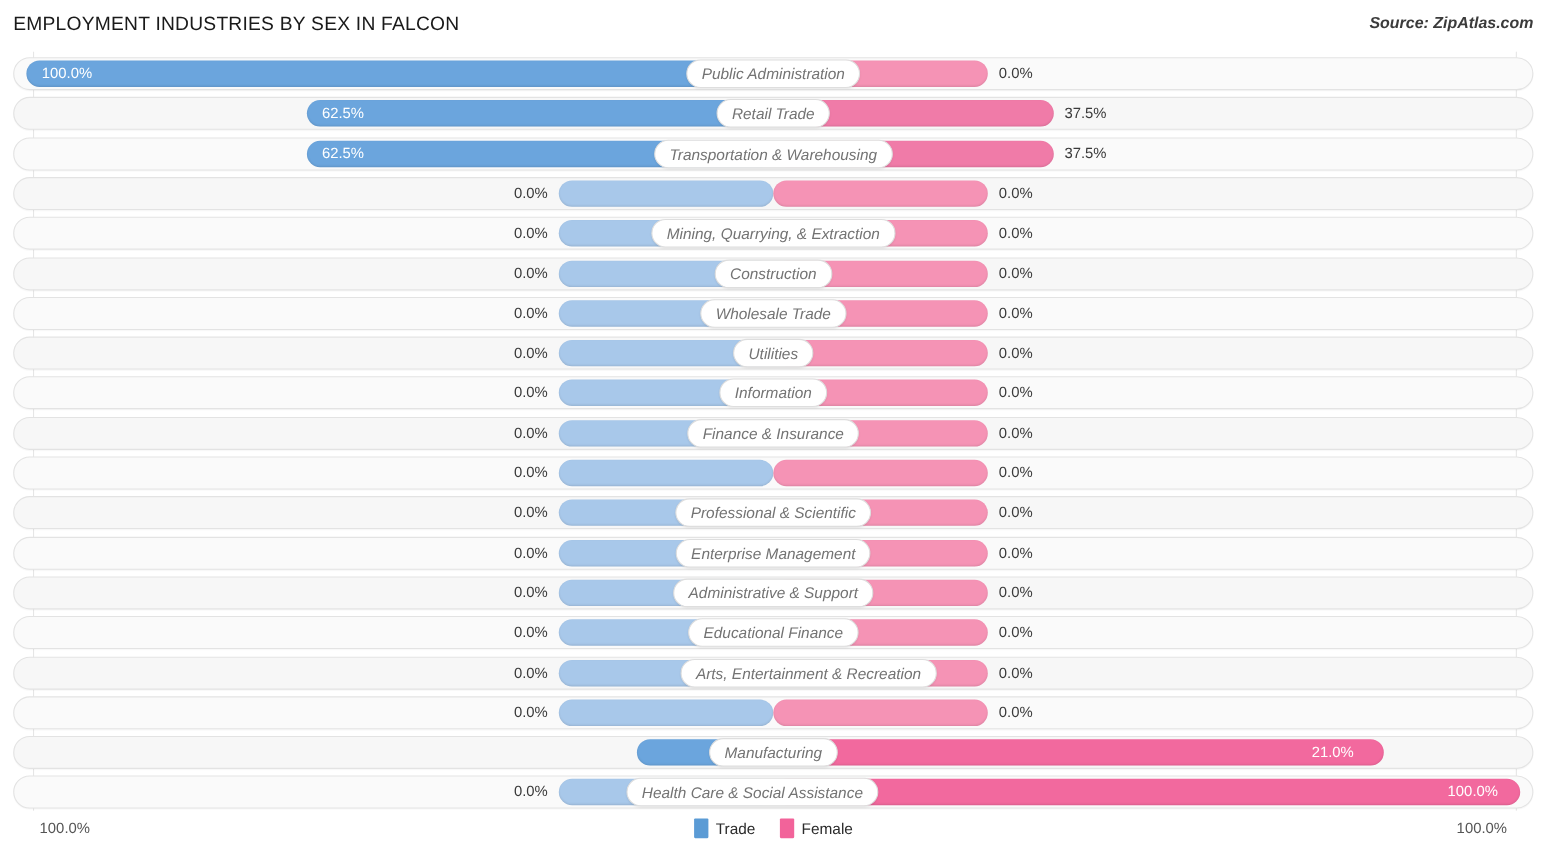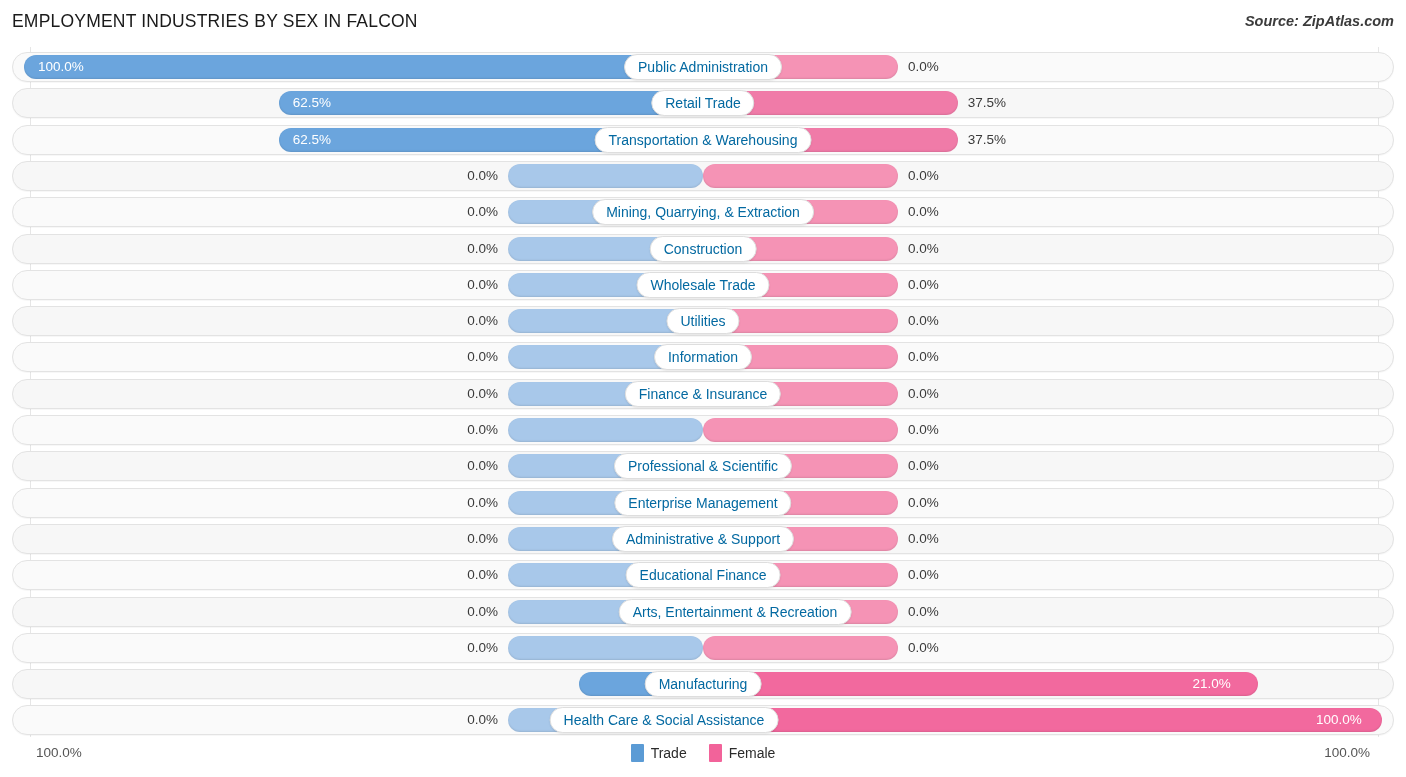--- a/index.html
+++ b/index.html
@@ -111,25 +111,26 @@
   .label-pill {
     position: absolute;
     top: 2px;
     height: 26px;
     line-height: 25px;
     padding: 0 13px;
     background: #ffffff;
     border: 1px solid #dedede;
     border-radius: 13px;
     font-size: 14px;
-    color: #0369a1;
+    color: #737373;
     white-space: nowrap;
     z-index: 5;
     box-shadow: 0 1px 2px rgba(0,0,0,0.08);
     transform: translateX(-50%);
+    font-style: italic;
   }
 
   
   #footer {
     position: absolute;
     left: 0; top: 737px;
     width: 1406px; height: 40px;
   }
   #axis-left {
     position: absolute;
@@ -318,21 +319,21 @@
           <div class="bar bar-female" style="left: 691px; width: 555.422px;"></div>
           <div class="bar-value inside" style="left: 1180.42px;">21.0%</div>
           <div class="label-pill" style="left: 691px;">Manufacturing</div>
         </div>
         <div class="row" style="top: 658.4px;">
           <div class="row-track"></div>
           <div class="bar bar-male zero" style="left: 496px; width: 195px;"></div>
           <div class="bar-value" style="right: 896px; text-align: right;">0.0%</div>
           <div class="bar bar-female" style="left: 691px; width: 679px;"></div>
           <div class="bar-value inside" style="left: 1304px;">100.0%</div>
-          <div class="label-pill" style="left: 652px;">Health Care &amp; Social Assistance</div>
+          <div class="label-pill" style="left: 672px;">Health Care &amp; Social Assistance</div>
         </div>
       </div>
   </div>
 
   <div id="footer">
     <div id="axis-left">100.0%</div>
     <div id="legend">
       <div class="legend-item">
         <span class="legend-swatch" style="background: rgb(91, 155, 213);"></span>
         <span>Trade</span>

